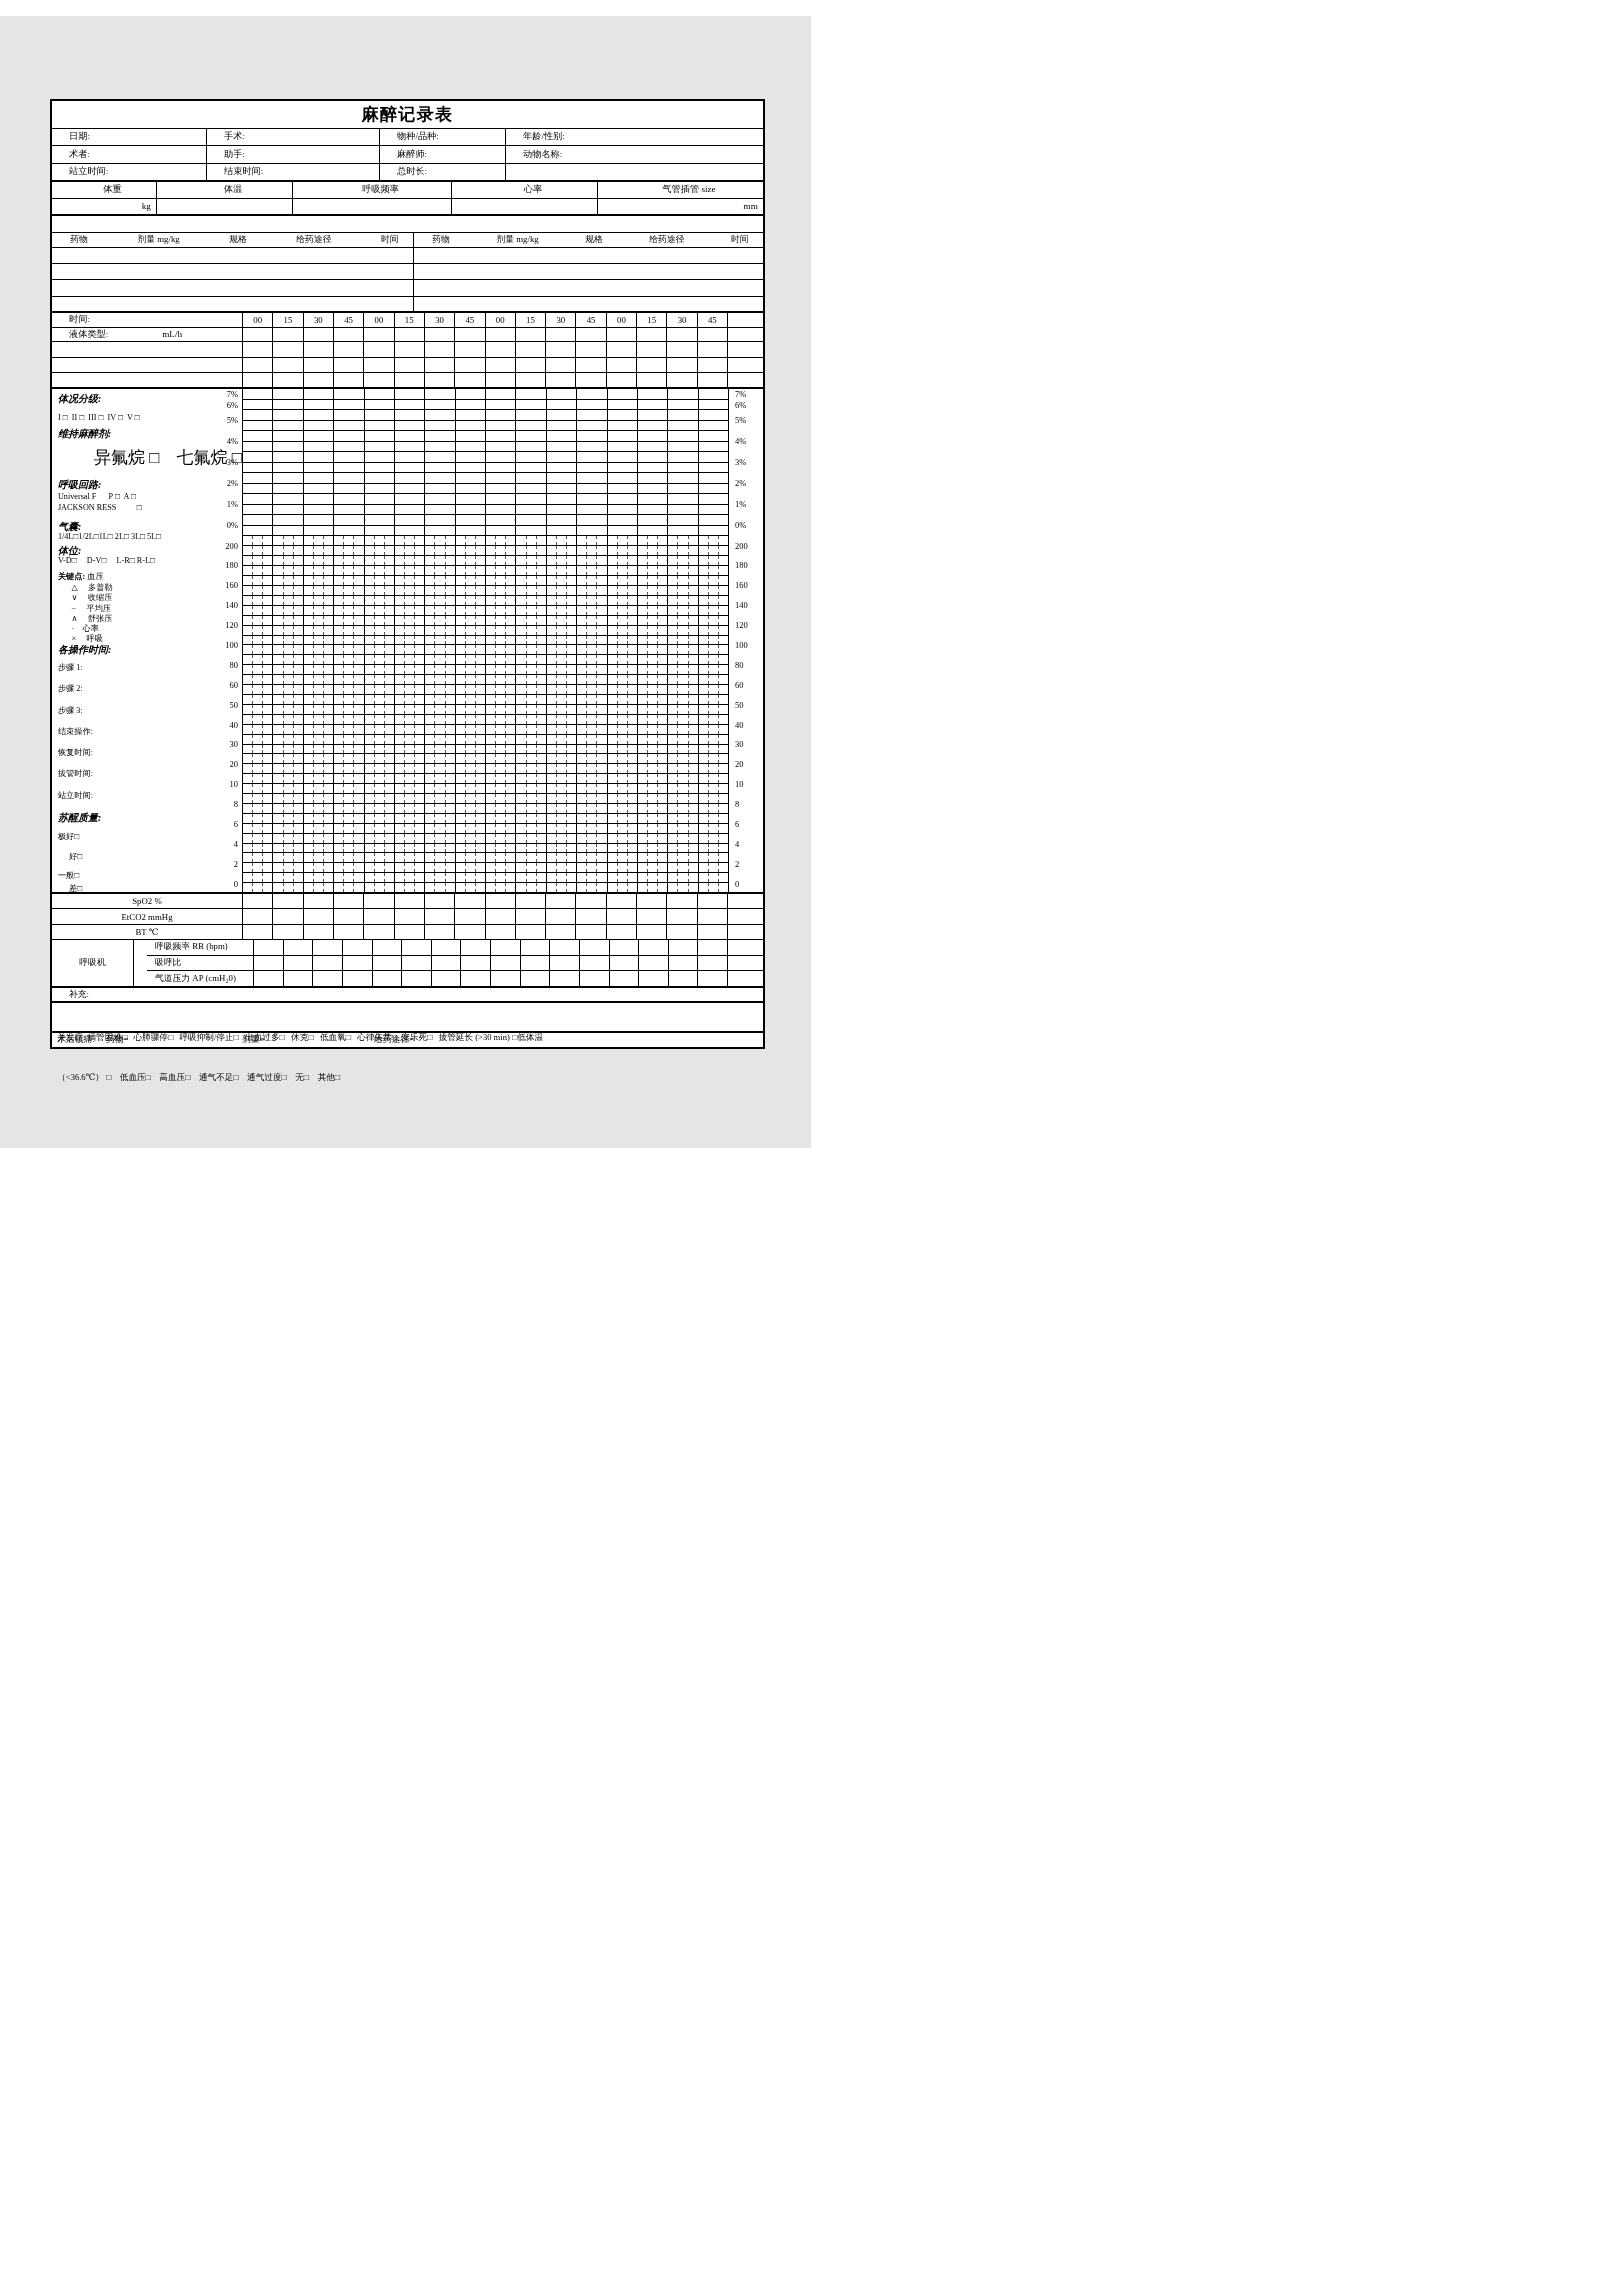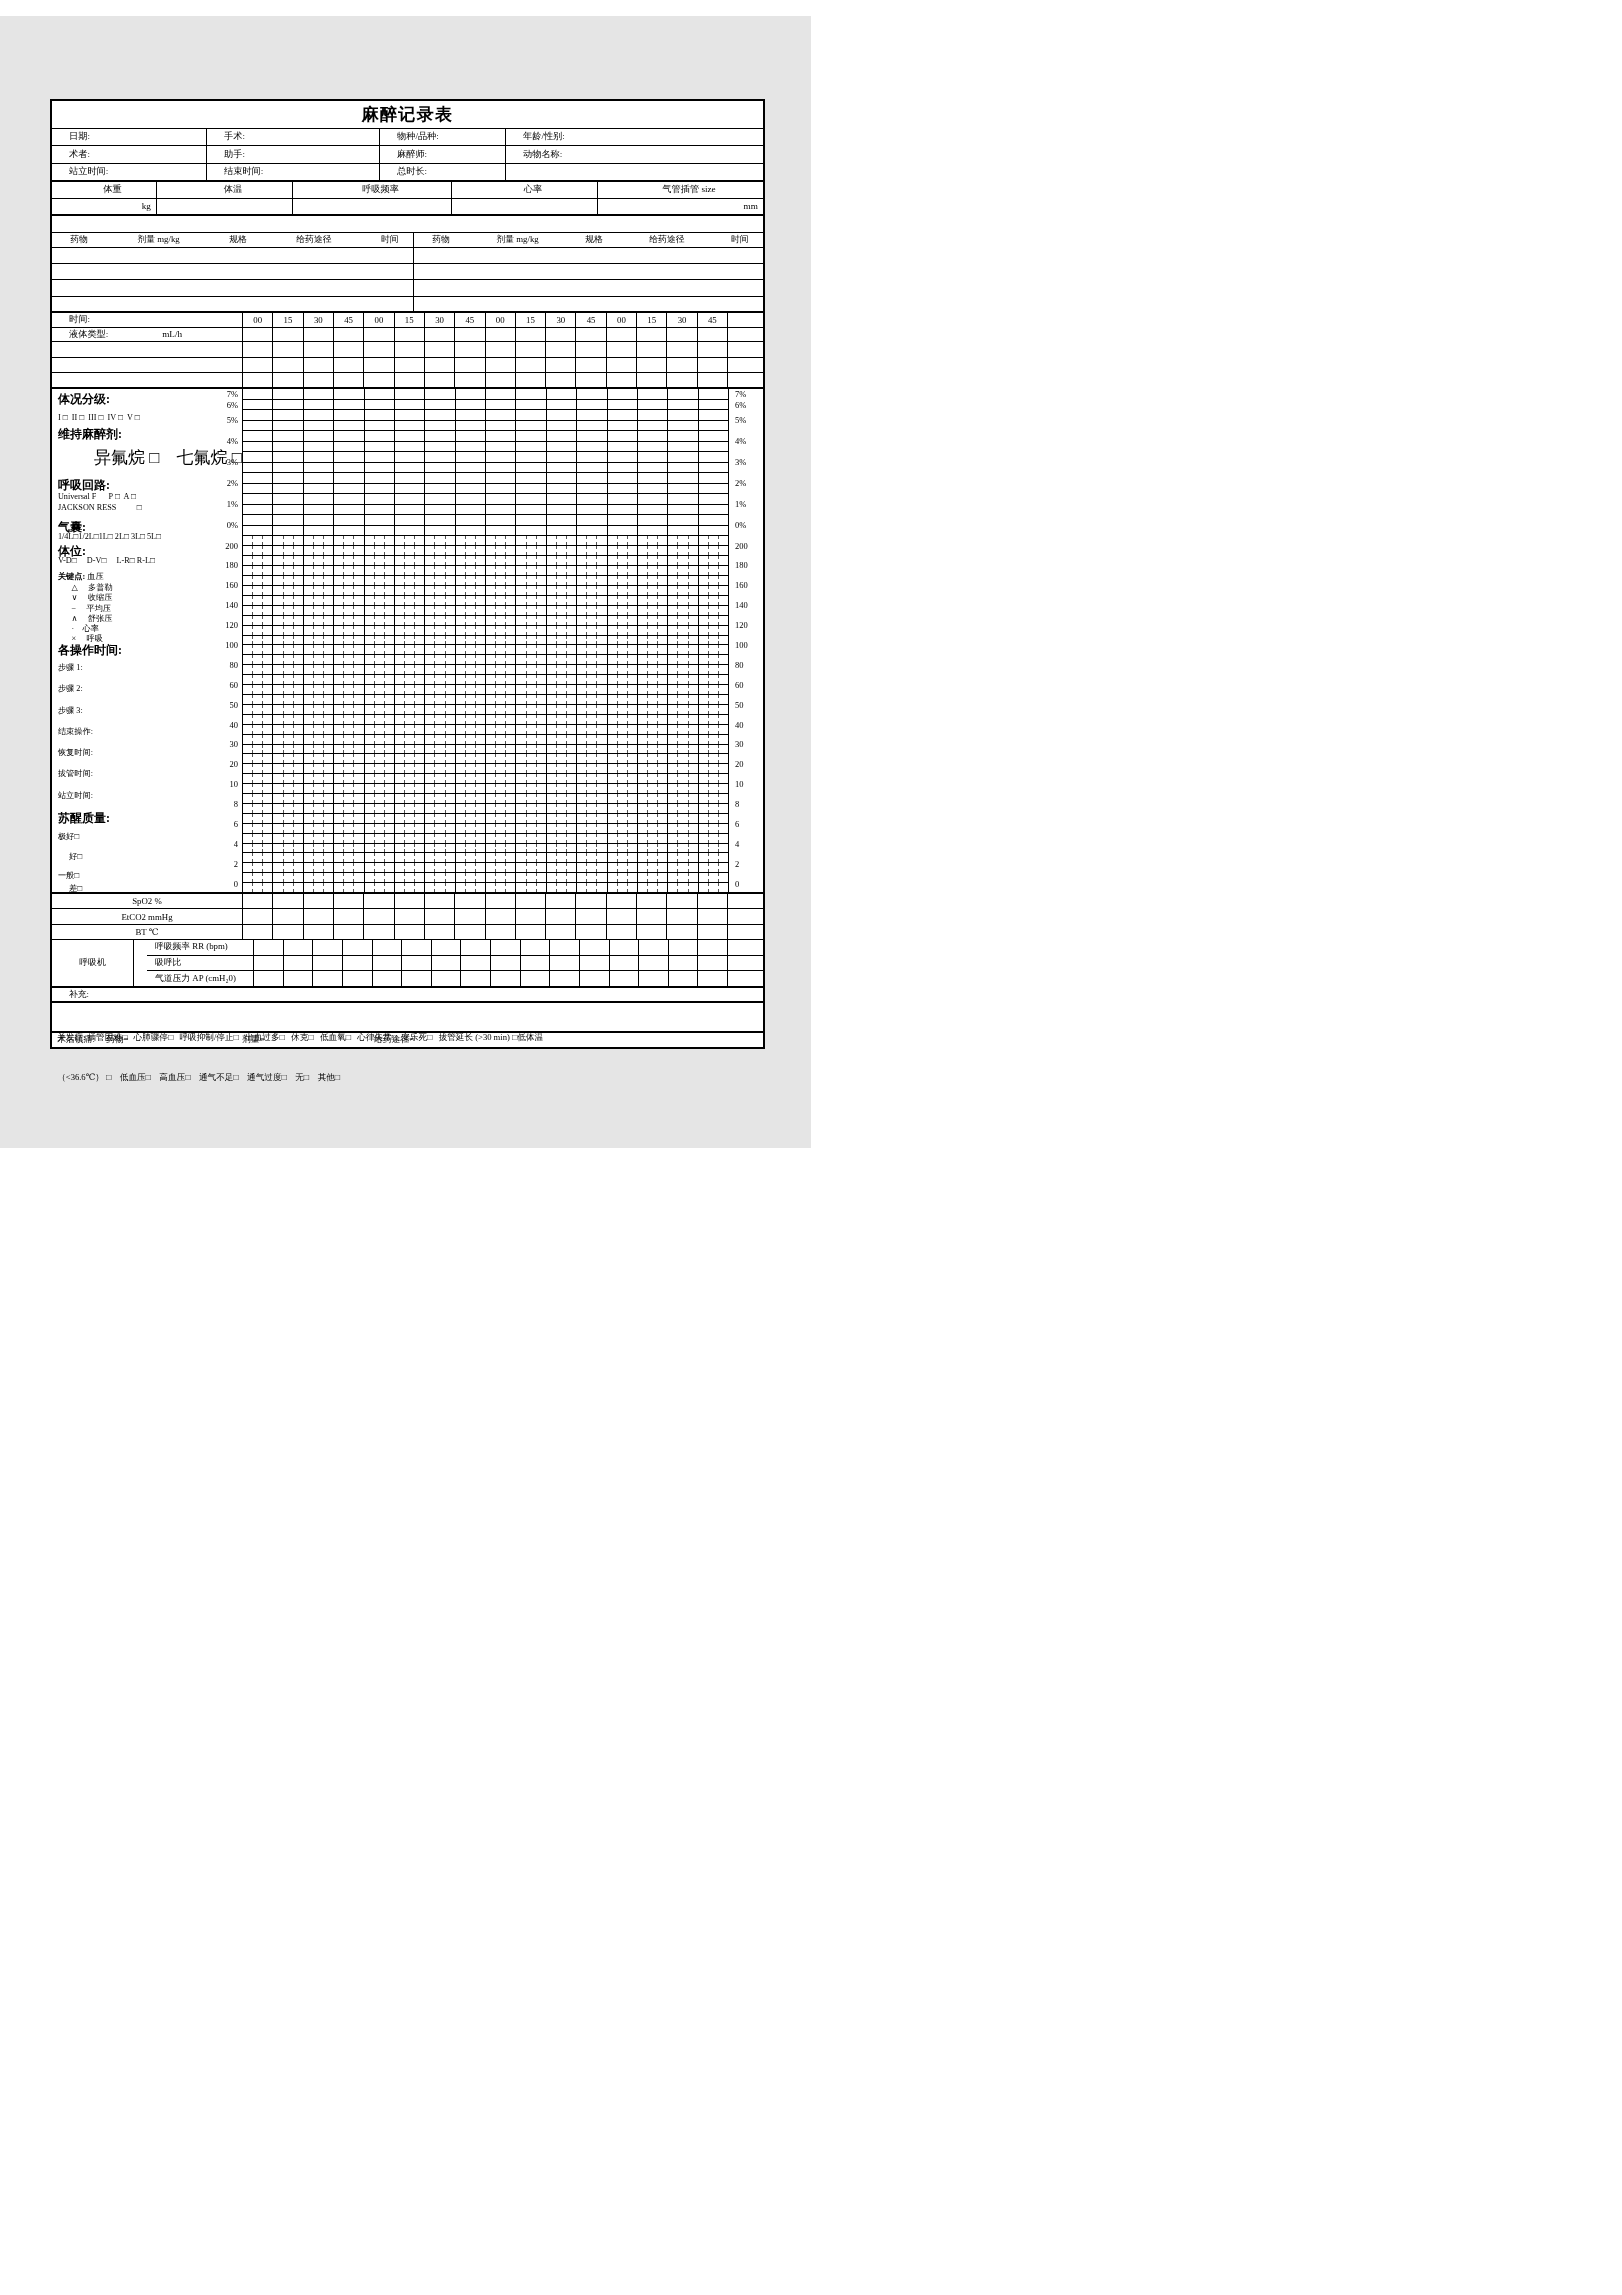--- a/index.html
+++ b/index.html
@@ -37,21 +37,21 @@
   
   .lblcol { width:191px; }
   .rcol   { width:35px; }
   .tcell  { flex:1; border-right:1.3px solid #000; display:flex; align-items:center; justify-content:center; font-size:8.8px; }
   .tcell:last-of-type { border-right:none; }
 
   
   .chart { display:flex; width:100%; height:505px; border-bottom:2px solid #000; }
   .sidebar { width:191px; border-right:1.3px solid #000; position:relative; font-size:8.2px; }
   .sidebar .ln { position:absolute; left:0; width:100%; white-space:pre; padding-left:5.9px; line-height:1.1; }
-  .sidebar .ln.b   { font-weight:bold; font-size:12px; }
+  .sidebar .ln.b   { font-weight:bold; font-size:10px;font-style:italic; }
   .sidebar .ln.big { font-size:17px;text-align:right; }
   .sidebar .ln.sym { padding-left:19.6px; }
   .sidebar .ln.ind { padding-left:17px; }
   .sidebar .scale  { position:absolute; right:3.9px; padding:0; text-align:right; font-size:8.5px; white-space:nowrap; transform:translateY(-50%); }
   .gridcol { flex:1; display:flex; flex-direction:column; }
   .pctgrid { height:147px; display:flex; flex-direction:column; }
   .vitgrid { height:358px; display:flex; flex-direction:column; border-top:1.3px solid #000; }
   .grow { flex:1; display:flex; }
   .gcell { flex:1; border-right:1.3px solid #000; display:flex; }
   .gcell:last-child { border-right:none; }

